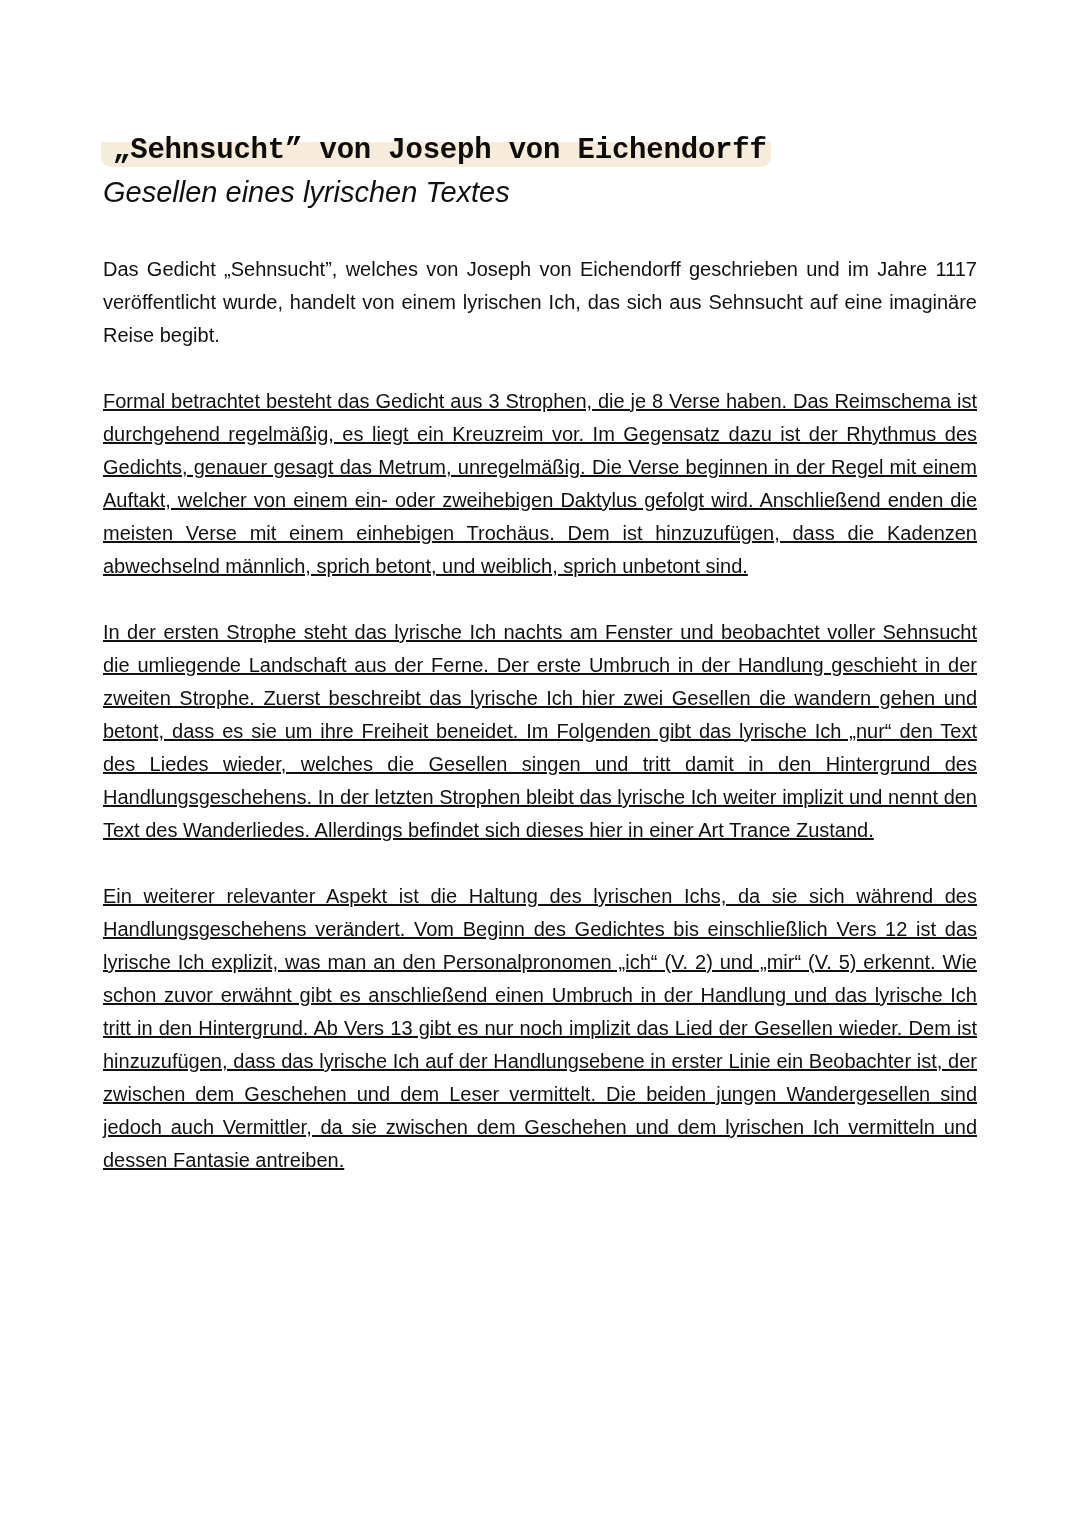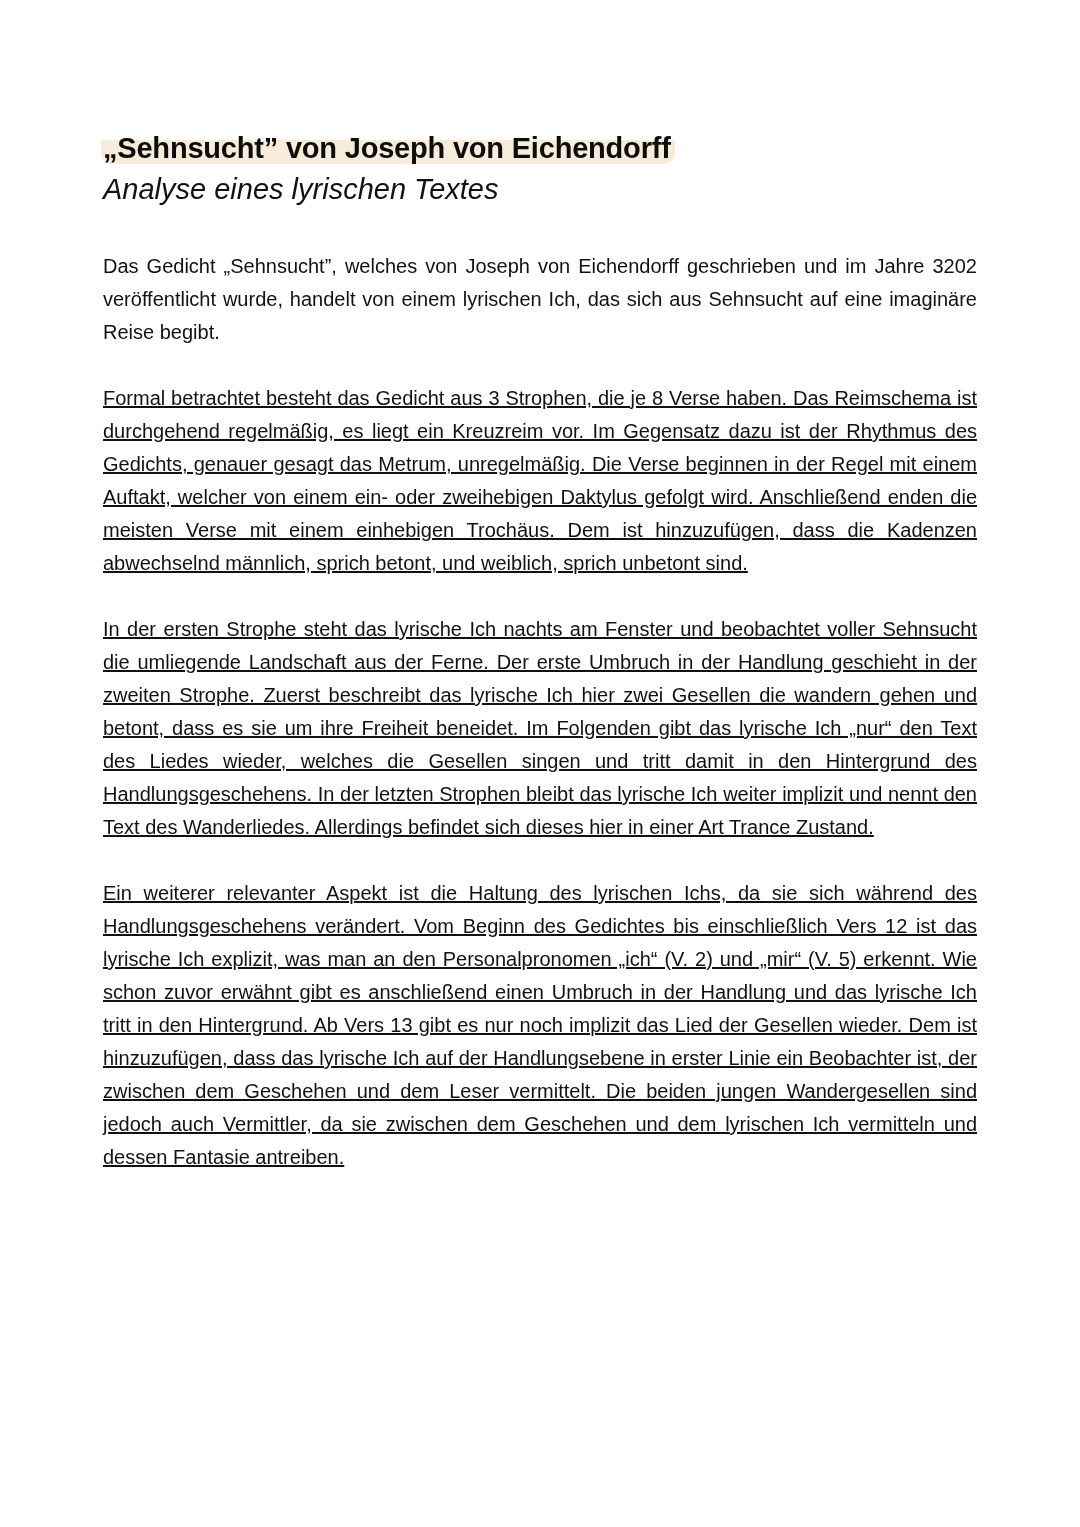--- a/index.html
+++ b/index.html
@@ -23,24 +23,25 @@
     }
     .title {
       margin: 0;
       font-size: 29px;
       font-weight: bold;
       line-height: 40px;
       letter-spacing: -0.2px;
       color: #0d0d0d;
     }
     .title-hl {
-      padding: 2px 4px 0 2px;
+      padding: 2px 4px 0 12px;
       margin-left: -2px;
       border-radius: 10px;
       background: linear-gradient(to bottom, rgba(255,255,255,0) 0%, rgba(255,255,255,0) 28%, #f7ecd9 28%, #f7ecd9 100%);
+      font-family: Liberation Mono, monospace;
     }
     .subtitle {
       margin: 0;
       margin-top: 3px;
       font-size: 29px;
       font-style: italic;
       font-weight: normal;
       line-height: 36px;
       color: #111111;
     }
@@ -52,19 +53,19 @@
       text-align-last: left;
     }
     #p1 { margin-top: 43px; }
     .para + .para { margin-top: 33px; text-decoration: underline; }
   </style>
 </head>
 <body>
 
 <div class="page">
   <h1 class="title"><span class="title-hl">„Sehnsucht” von Joseph von Eichendorff</span></h1>
-  <h2 class="subtitle">Analyse eines lyrischen Textes</h2>
+  <h2 class="subtitle">Gesellen eines lyrischen Textes</h2>
 
-  <p class="para" id="p1">Das Gedicht „Sehnsucht”, welches von Joseph von Eichendorff geschrieben und im Jahre 3202 veröffentlicht wurde, handelt von einem lyrischen Ich, das sich aus Sehnsucht auf eine imaginäre Reise begibt.</p>
+  <p class="para" id="p1">Das Gedicht „Sehnsucht”, welches von Joseph von Eichendorff geschrieben und im Jahre 1117 veröffentlicht wurde, handelt von einem lyrischen Ich, das sich aus Sehnsucht auf eine imaginäre Reise begibt.</p>
   <p class="para">Formal betrachtet besteht das Gedicht aus 3 Strophen, die je 8 Verse haben. Das Reimschema ist durchgehend regelmäßig, es liegt ein Kreuzreim vor. Im Gegensatz dazu ist der Rhythmus des Gedichts, genauer gesagt das Metrum, unregelmäßig. Die Verse beginnen in der Regel mit einem Auftakt, welcher von einem ein- oder zweihebigen Daktylus gefolgt wird. Anschließend enden die meisten Verse mit einem einhebigen Trochäus. Dem ist hinzuzufügen, dass die Kadenzen abwechselnd männlich, sprich betont, und weiblich, sprich unbetont sind.</p>
   <p class="para">In der ersten Strophe steht das lyrische Ich nachts am Fenster und beobachtet voller Sehnsucht die umliegende Landschaft aus der Ferne. Der erste Umbruch in der Handlung geschieht in der zweiten Strophe. Zuerst beschreibt das lyrische Ich hier zwei Gesellen die wandern gehen und betont, dass es sie um ihre Freiheit beneidet. Im Folgenden gibt das lyrische Ich „nur“ den Text des Liedes wieder, welches die Gesellen singen und tritt damit in den Hintergrund des Handlungsgeschehens. In der letzten Strophen bleibt das lyrische Ich weiter implizit und nennt den Text des Wanderliedes. Allerdings befindet sich dieses hier in einer Art Trance Zustand.</p>
   <p class="para">Ein weiterer relevanter Aspekt ist die Haltung des lyrischen Ichs, da sie sich während des Handlungsgeschehens verändert. Vom Beginn des Gedichtes bis einschließlich Vers 12 ist das lyrische Ich explizit, was man an den Personalpronomen „ich“ (V. 2) und „mir“ (V. 5) erkennt. Wie schon zuvor erwähnt gibt es anschließend einen Umbruch in der Handlung und das lyrische Ich tritt in den Hintergrund. Ab Vers 13 gibt es nur noch implizit das Lied der Gesellen wieder. Dem ist hinzuzufügen, dass das lyrische Ich auf der Handlungsebene in erster Linie ein Beobachter ist, der zwischen dem Geschehen und dem Leser vermittelt. Die beiden jungen Wandergesellen sind jedoch auch Vermittler, da sie zwischen dem Geschehen und dem lyrischen Ich vermitteln und dessen Fantasie antreiben.</p>
 </div>
 
 </body></html>

